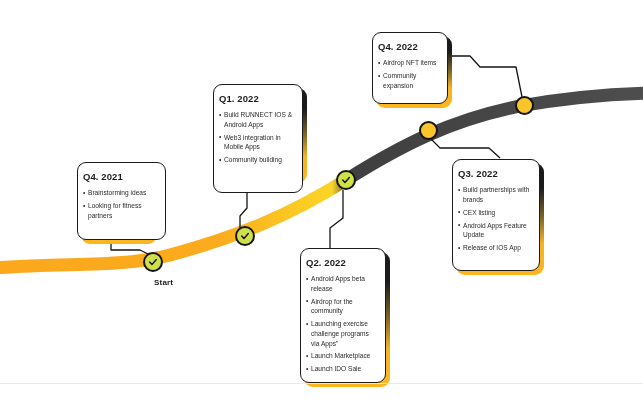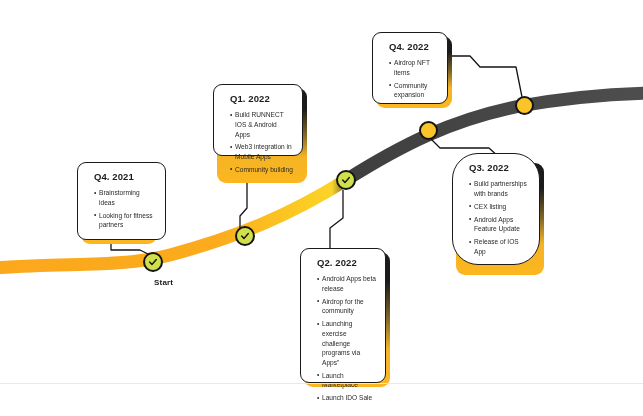--- a/index.html
+++ b/index.html
@@ -42,21 +42,21 @@
   }
   #node-layer > * { pointer-events: auto; }
 
   
   .card {
     position: absolute;
     box-sizing: border-box;
     background: #ffffff;
     border: 1.3px solid #1b1b1b;
     border-radius: 9px;
-    padding: 9px 9px 8px 16px;
+    padding: 9px 9px 8px 5px;
     z-index: 6;
   }
   .card-shadow {
     position: absolute;
     border-radius: 9px;
     background: linear-gradient(to bottom, #1b1b1b 0%, #1b1b1b 22%, #7a6326 48%, #f5b324 72%, #fcb61f 100%);
     z-index: 5;
   }
   .card-title {
     font-size: 9.5px;
@@ -172,21 +172,21 @@
   <div class="card-shadow" style="left:81px; top:166px; width:76px; height:78px;"></div>
   <div class="card" style="left:77px; top:162px; width:89px; height:78px;">
     <div class="card-title">Q4. 2021</div>
     <ul class="card-list">
       <li>Brainstorming ideas</li>
       <li>Looking for fitness partners</li>
     </ul>
   </div>
 
   <div class="card-shadow" style="left:217px; top:88px; width:90px; height:95px;"></div>
-  <div class="card" style="left:213px; top:84px; width:90px; height:72px;">
+  <div class="card" style="left:213px; top:84px; width:90px; height:109px;">
     <div class="card-title">Q1. 2022</div>
     <ul class="card-list">
       <li>Build RUNNECT IOS &amp; Android Apps</li>
       <li>Web3 integration in Mobile Apps</li>
       <li>Community building</li>
     </ul>
   </div>
 
   <div class="card-shadow" style="left:304px; top:252px; width:86px; height:135px;"></div>
   <div class="card" style="left:300px; top:248px; width:86px; height:135px;">
@@ -194,21 +194,21 @@
     <ul class="card-list">
       <li>Android Apps beta release</li>
       <li>Airdrop for the community</li>
       <li>Launching exercise challenge programs via Apps"</li>
       <li>Launch Marketplace</li>
       <li>Launch IDO Sale</li>
     </ul>
   </div>
 
   <div class="card-shadow" style="left:456px; top:163px; width:88px; height:112px;"></div>
-  <div class="card" style="left:452px; top:153px; width:88px; height:112px;border-radius:26px;">
+  <div class="card" style="left:452px; top:159px; width:88px; height:112px;">
     <div class="card-title">Q3. 2022</div>
     <ul class="card-list">
       <li>Build partnerships with brands</li>
       <li>CEX listing</li>
       <li>Android Apps Feature Update</li>
       <li>Release of IOS App</li>
     </ul>
   </div>
 
   <div class="card-shadow" style="left:376px; top:36px; width:76px; height:72px;"></div>

